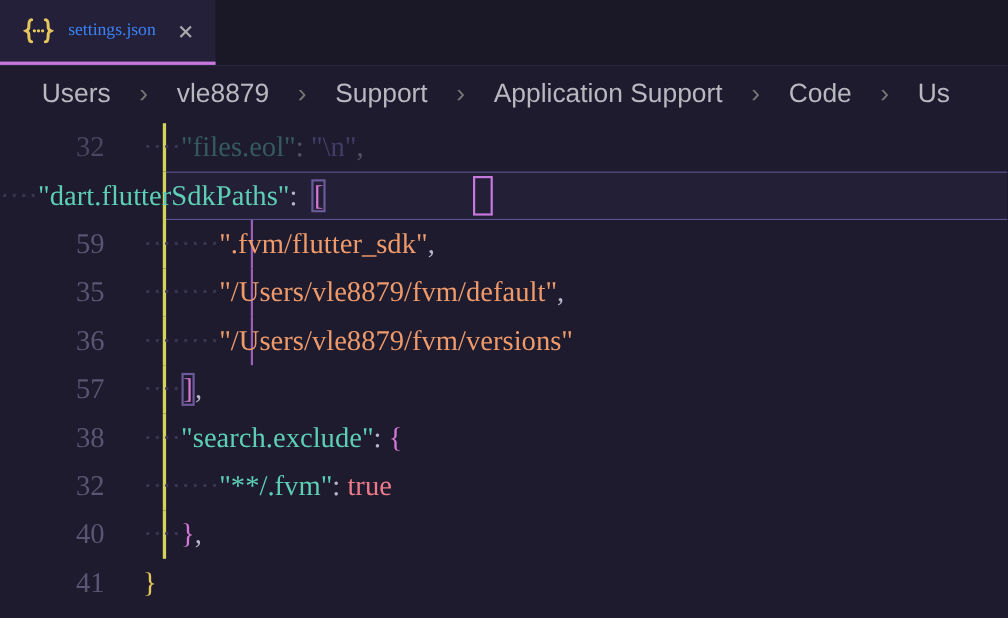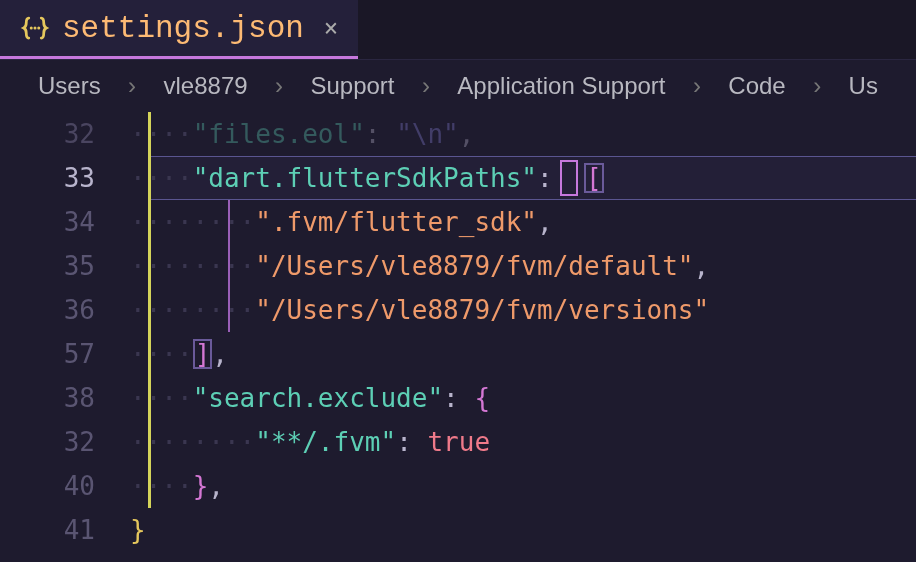--- a/index.html
+++ b/index.html
@@ -27,56 +27,56 @@
       padding: 0 20px;
       background: #24203a;
       border-bottom: 3px solid #c678dd;
       gap: 12px;
     }
     .tab-icon {
       display: flex;
       align-items: center;
     }
     .tab-label {
-      color: #fdba74;
-      font-size: 31px;
-      font-family: Liberation Mono, monospace;
+      color: #3b82f6;
+      font-size: 16px;
+      font-family: Liberation Serif, serif;
     }
     .tab-close {
       color: #aaa;
       font-size: 24px;
       margin-left: 8px;
       cursor: pointer;
     }
     .breadcrumbs {
       display: flex;
       align-items: center;
       padding: 12px 38px;
       font-size: 24px;
       font-family: -apple-system, 'Segoe UI', sans-serif;
       color: #b8b8c0;
-      gap: 0;
+      gap: 20px;
       white-space: nowrap;
       overflow: hidden;
-      justify-content: space-between;
     }
     .breadcrumb-sep {
       color: #777;
       margin: 0 6px;
     }
     .editor {
       position: relative;
       font-size: 26px;
       line-height: 44px;
     }
     .line {
       display: flex;
       align-items: center;
       height: 44px;
       position: relative;
+      font-family: Liberation Serif, serif;
     }
     .line-number {
       width: 130px;
       text-align: right;
       padding-right: 35px;
       color: #5a5572;
       user-select: none;
       font-size: 26px;
     }
     .line-number.active {
@@ -192,28 +192,27 @@
 
   <div class="line dimmed">
     <div class="gutter-marker"></div>
     <span class="line-number">32</span>
     <span class="code-content"><span class="indent-dot">····</span><span class="key" style="opacity:.35">"files.eol"</span><span class="punct" style="opacity:.35">: </span><span class="str" style="color:#5a5590;opacity:.6">"\n"</span><span class="punct" style="opacity:.35">,</span></span>
   </div>
 
   <div class="line" style="position:relative">
     <div class="highlighted-line"></div>
     <div class="gutter-marker"></div>
-    <span class="line-number active">33</span>
     <span class="code-content"><span class="indent-dot">····</span><span class="key">"dart.flutterSdkPaths"</span><span class="punct">:</span><span class="punct">  </span><span class="bracket-match-box"><span class="bracket-p">[</span></span><span class="cursor-block" style="left:430px"></span></span>
   </div>
 
   <div class="line">
     <div class="gutter-marker"></div>
     <div class="indent-guide-purple"></div>
-    <span class="line-number">34</span>
+    <span class="line-number">59</span>
     <span class="code-content"><span class="indent-dot">········</span><span class="str">".fvm/flutter_sdk"</span><span class="punct">,</span></span>
   </div>
 
   <div class="line">
     <div class="gutter-marker"></div>
     <div class="indent-guide-purple"></div>
     <span class="line-number">35</span>
     <span class="code-content"><span class="indent-dot">········</span><span class="str">"/Users/vle8879/fvm/default"</span><span class="punct">,</span></span>
   </div>
 

